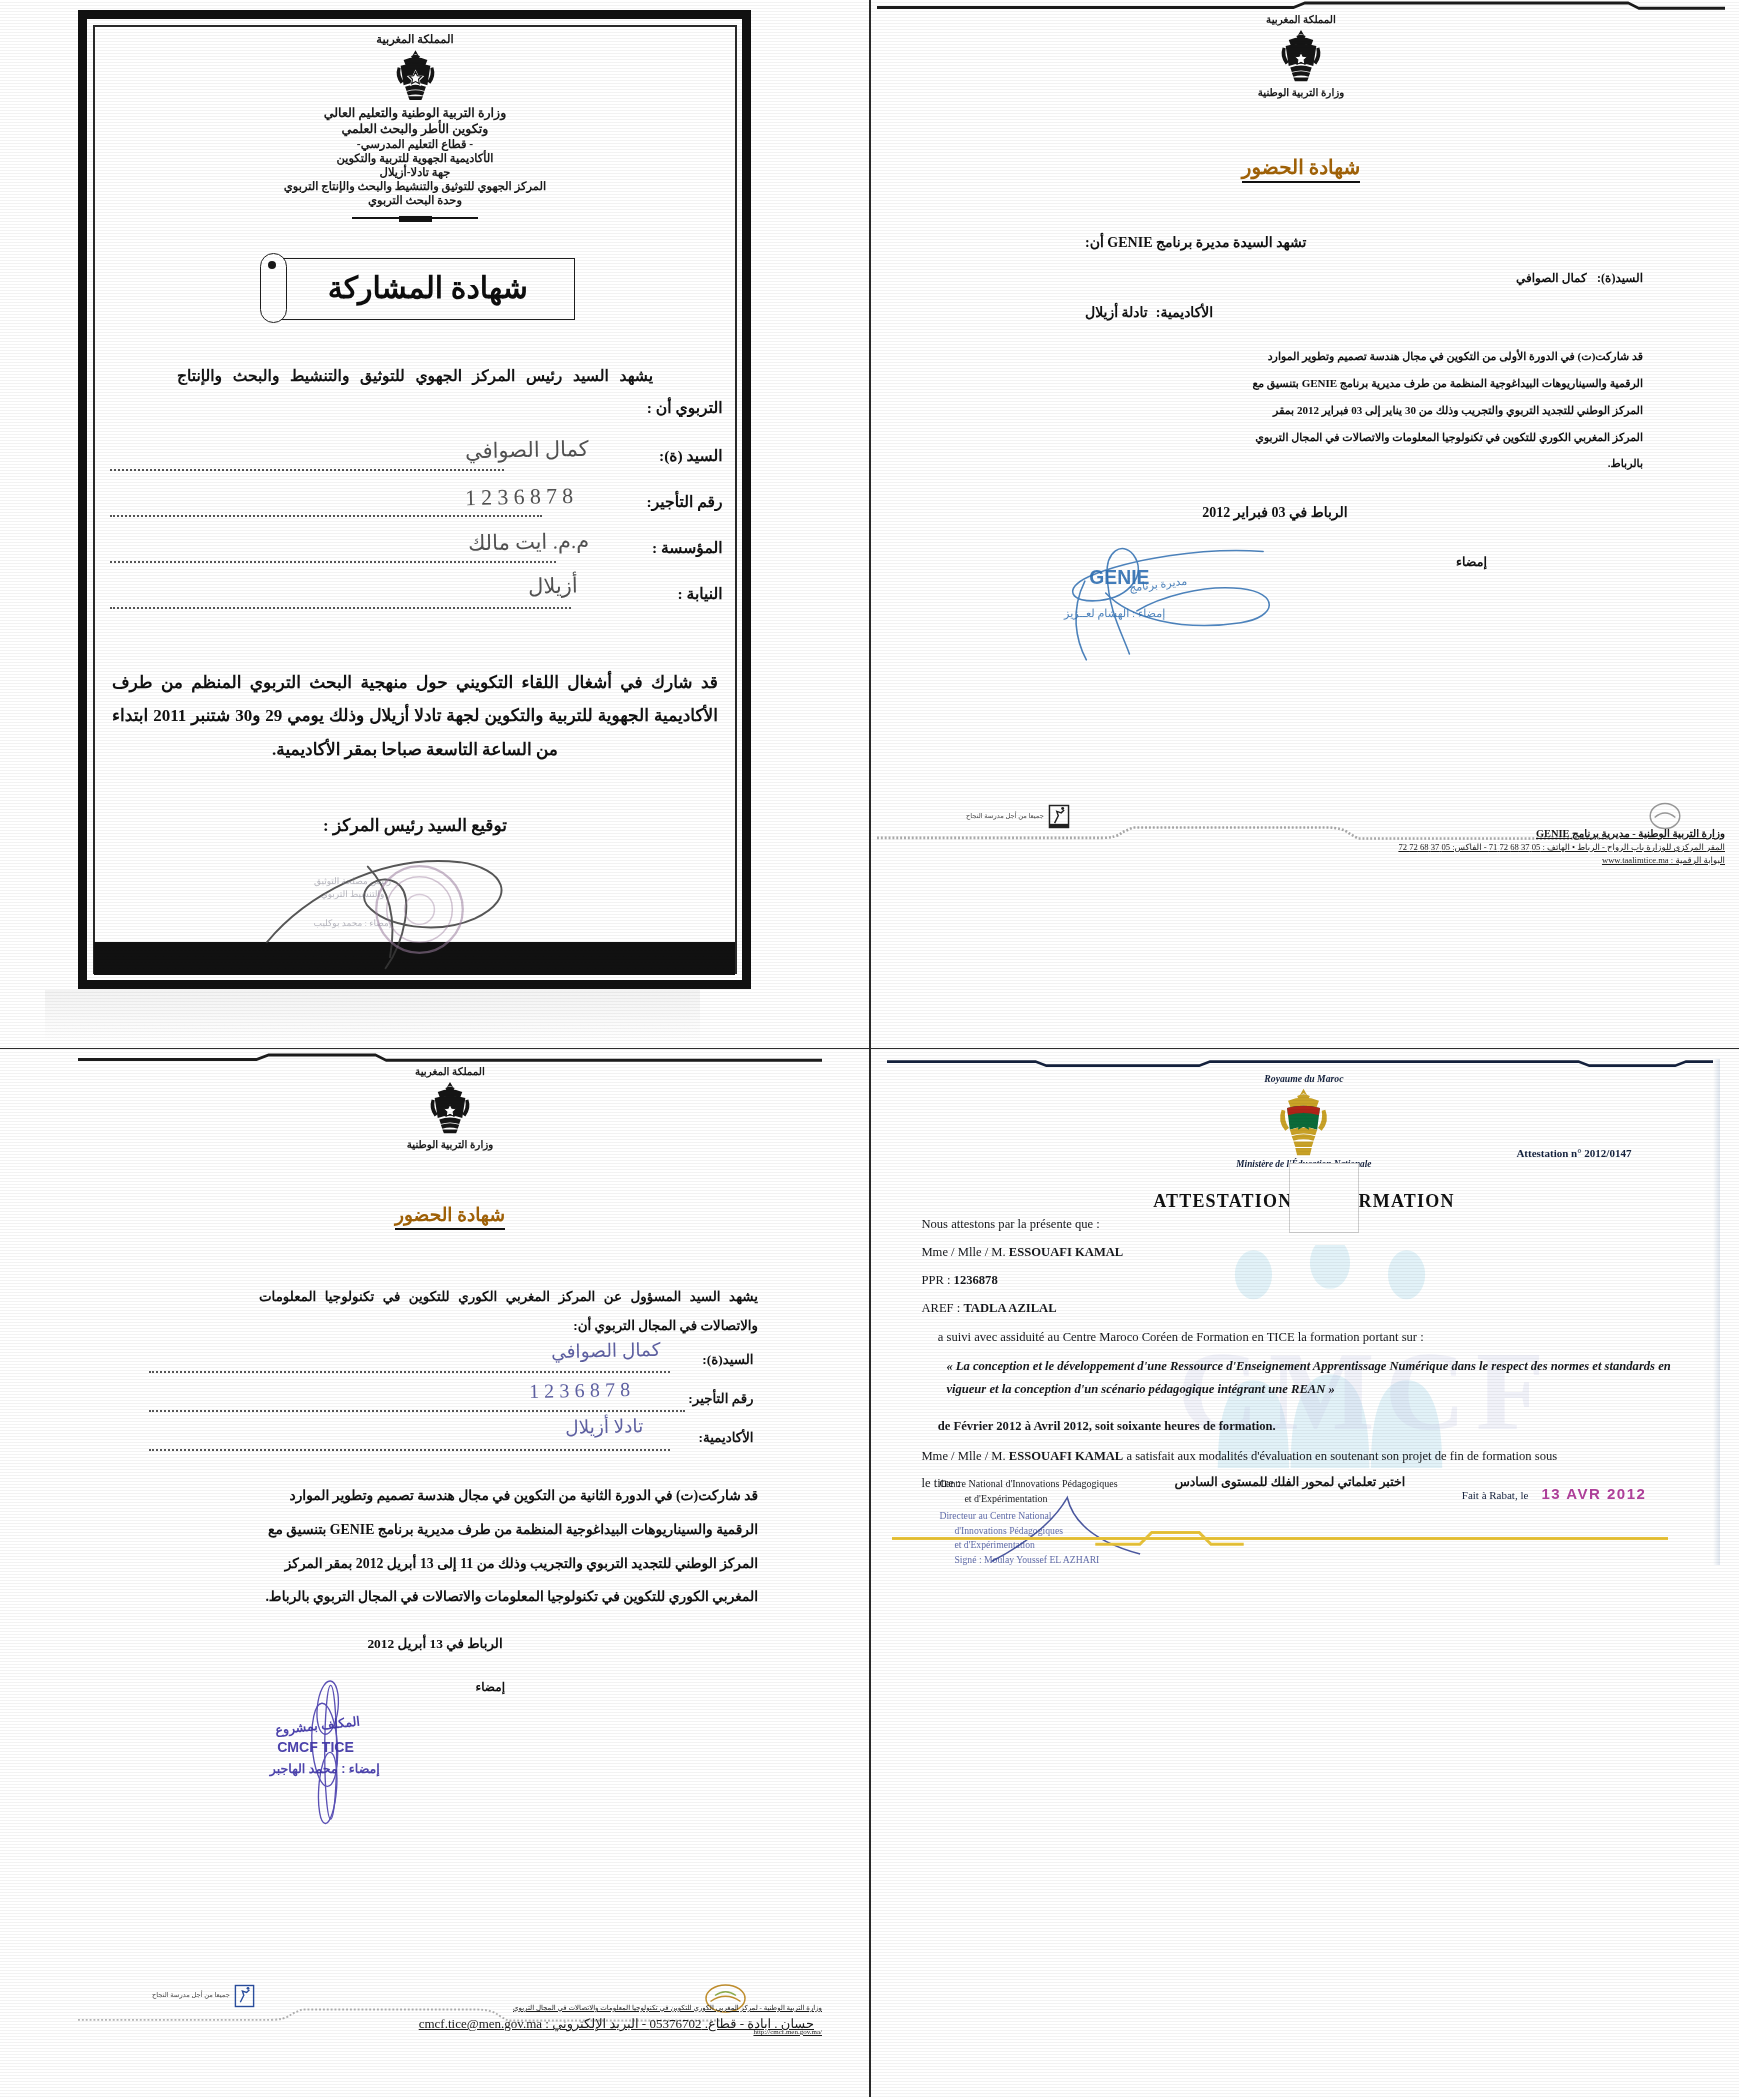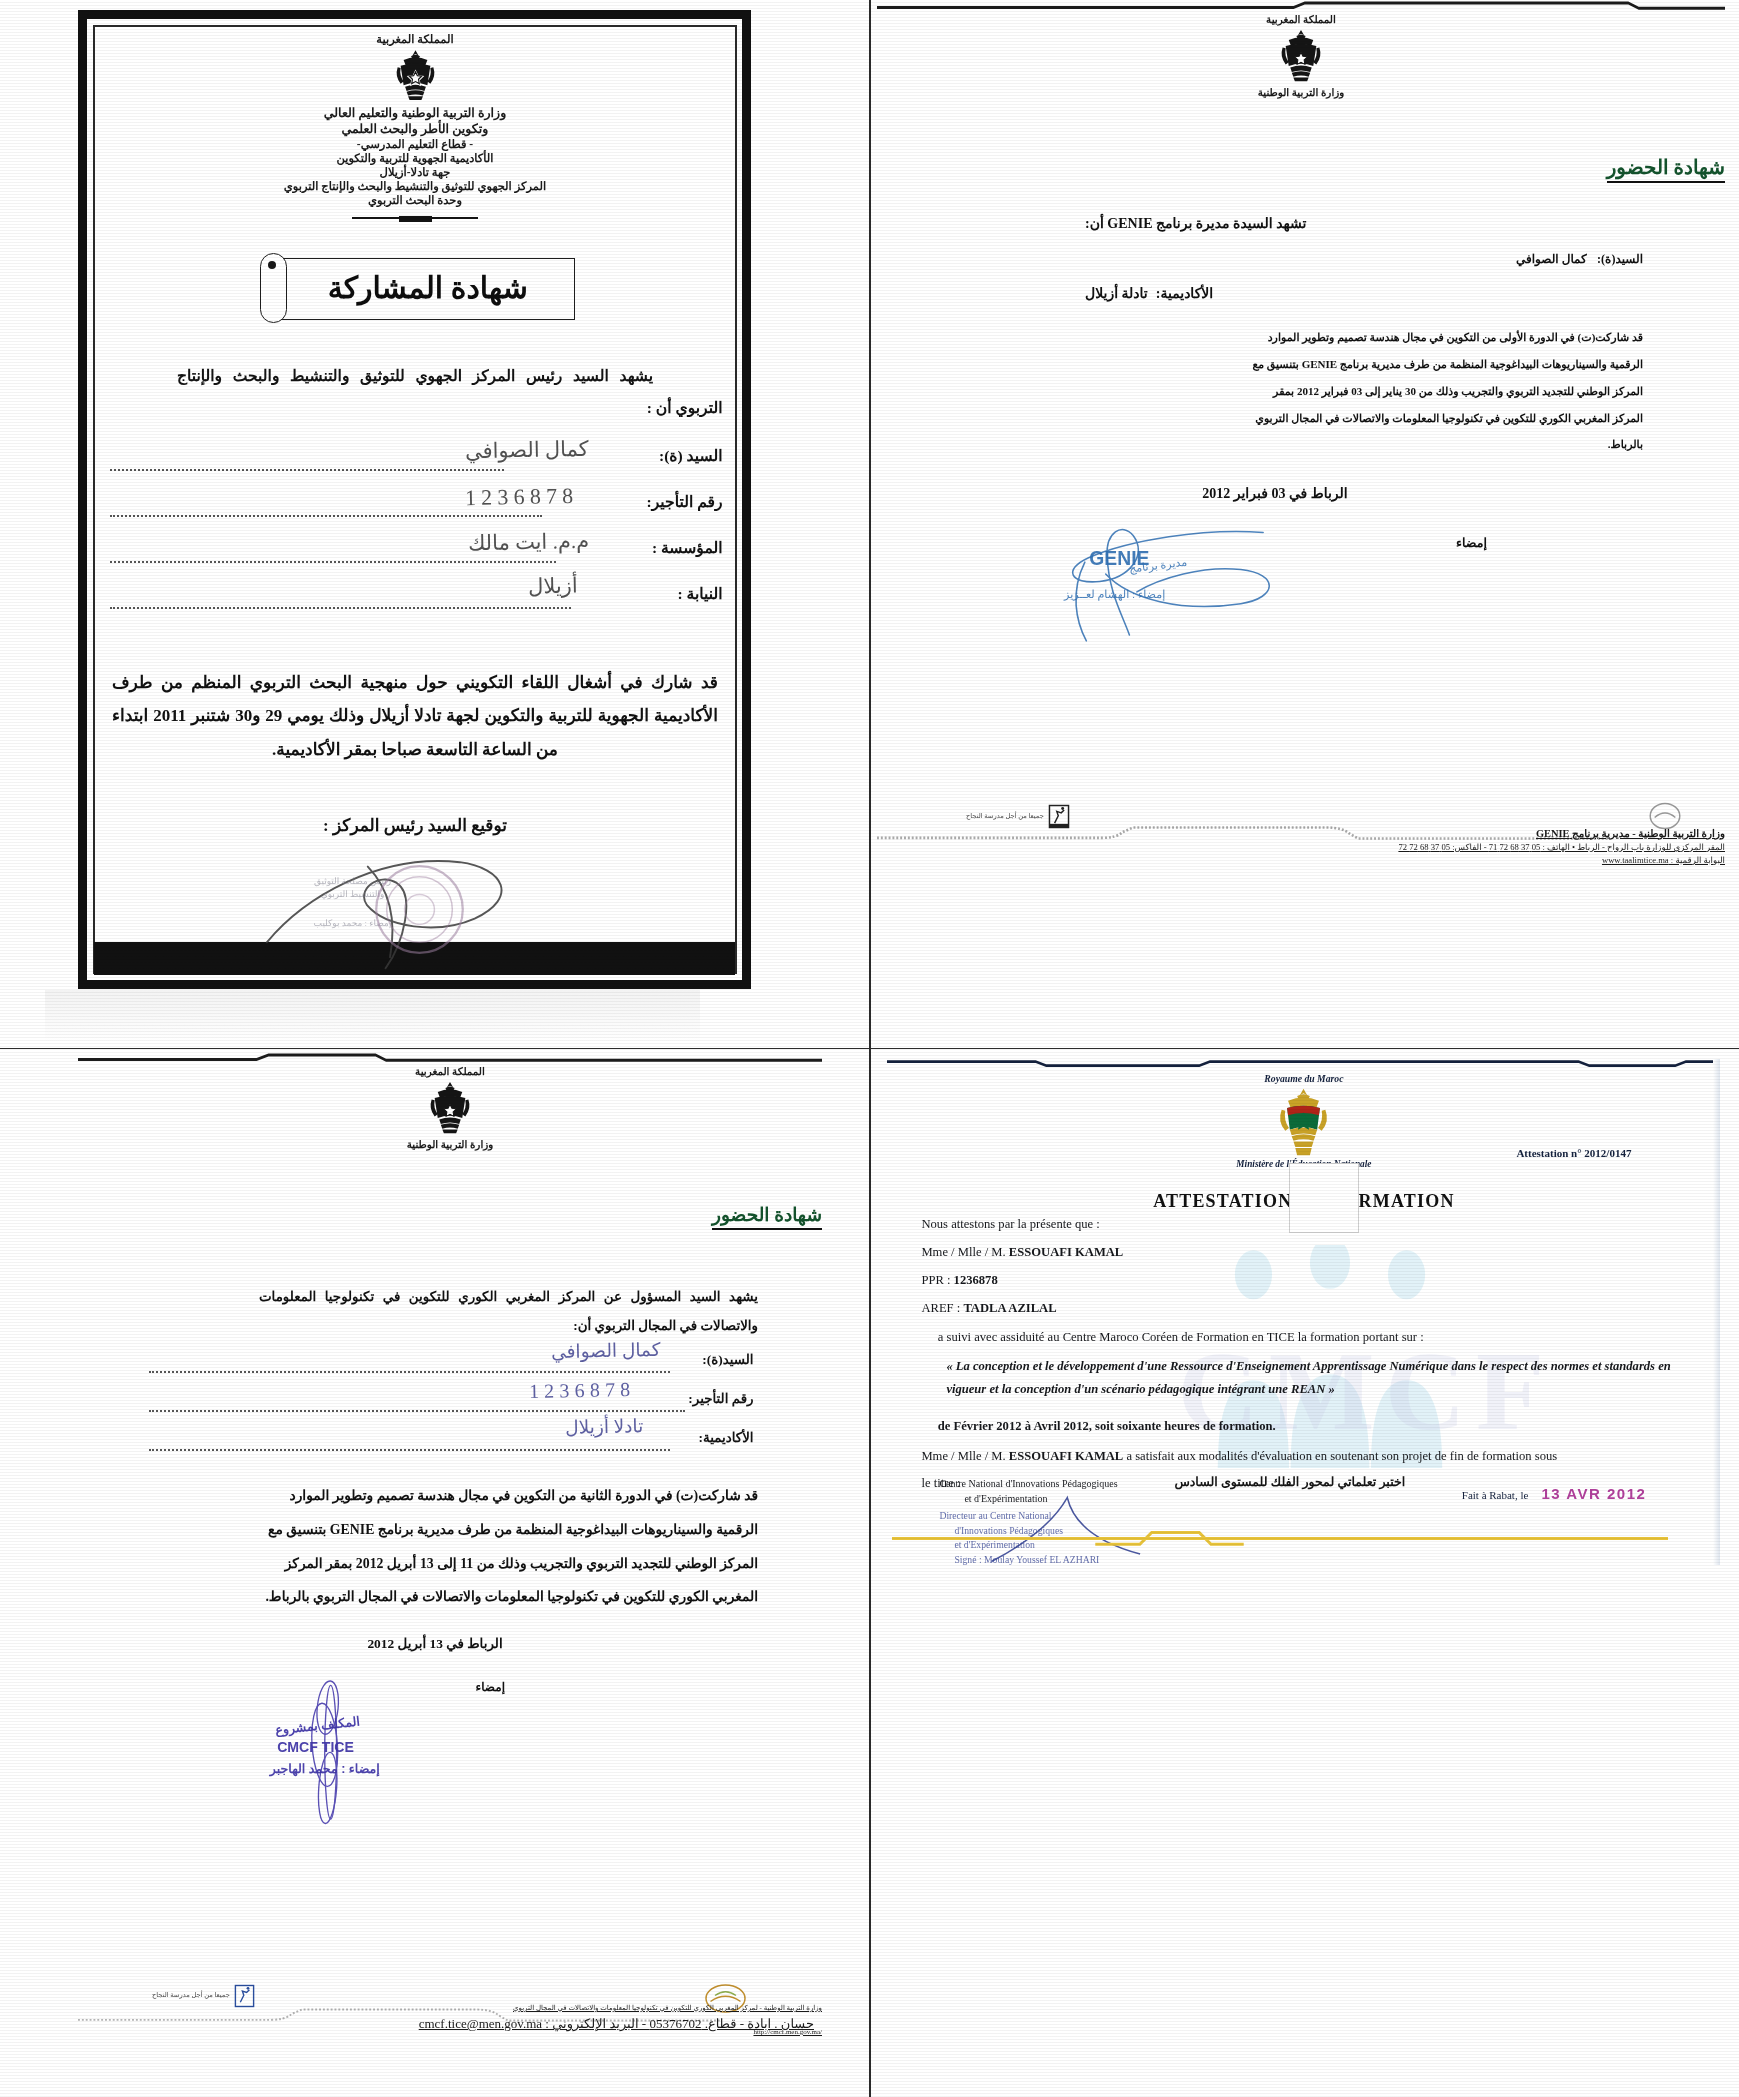--- a/index.html
+++ b/index.html
@@ -58,21 +58,21 @@
   .sig-label{direction:rtl;margin-top:49px;font-size:17px;font-weight:bold;color:#111;text-align:center;}
 
   
   .scribble{position:absolute;pointer-events:none;}
   .stamp-text{position:absolute;direction:rtl;color:#7d7d8c;font-size:9px;line-height:1.45;text-align:center;opacity:.55;}
 
   
   .d23-page{position:absolute;background:#fff;}
   .tornA{position:absolute;left:0;top:0;width:100%;height:19.3px;}
   .crest2-wrap{text-align:center;padding-top:10.4px;}
-  .title-u{direction:rtl;text-align:right;font-weight:bold;color:#14532d;}
+  .title-u{direction:rtl;text-align:center;font-weight:bold;color:#a16207;}
   .title-u span{border-bottom:2.2px solid #111;padding-bottom:2.2px;}
 
   .p-rtl{direction:rtl;color:#111;font-weight:bold;}
   .footer2{position:absolute;left:0;right:0;bottom:0;height:89px;}
   .foot-txt{direction:rtl;text-align:right;color:#1a1a1a;text-decoration:underline;}
   .wave{position:absolute;left:0;right:0;top:25px;height:19.3px;}
 
   
   .d4-page{position:absolute;left:16.4px;top:10.4px;width:833px;height:506px;background:#fff;overflow:hidden;}
   .d4-top{position:absolute;left:0;top:0;width:100%;height:12px;}
@@ -228,21 +228,21 @@
           </g>
           <path d="M30 32 l2.5 5.2 5.8 .8 -4.2 4.1 1 5.8 -5.1 -2.7 -5.1 2.7 1 -5.8 -4.2 -4.1 5.8 -.8z" fill="#fff" stroke="#151515" stroke-width="1.4"></path>
         </svg>
         <div style="direction:rtl;font-size:10.4px;font-weight:bold;color:#1b1b1b;">وزارة التربية الوطنية</div>
       </div>
 
       <div class="title-u" style="margin-top:57px;font-size:20px;">
         <span>شهادة الحضور</span>
       </div>
 
-      <div style="margin-top:36px;padding:0 82px 0 119px;">
+      <div style="margin-top:55px;padding:0 82px 0 119px;">
         <div class="p-rtl" style="font-size:14px;text-align:left;padding-left:89px;">تشهد السيدة مديرة برنامج GENIE أن:</div>
 
         <div class="p-rtl" style="font-size:12px;margin-top:19.3px;text-align:right;padding-left:89px;">
           <span>السيد(ة):</span>
           <span style="margin-right:7.4px;">كمال الصوافي</span>
         </div>
         <div class="p-rtl" style="font-size:14px;margin-top:18px;text-align:left;padding-left:89px;font-family:Liberation Serif, serif;">
           <span>الأكاديمية:</span>
           <span style="margin-right:4.5px;">تادلة أزيلال</span>
         </div>

